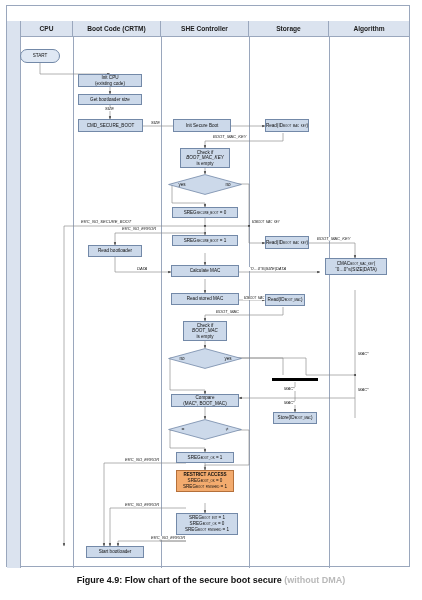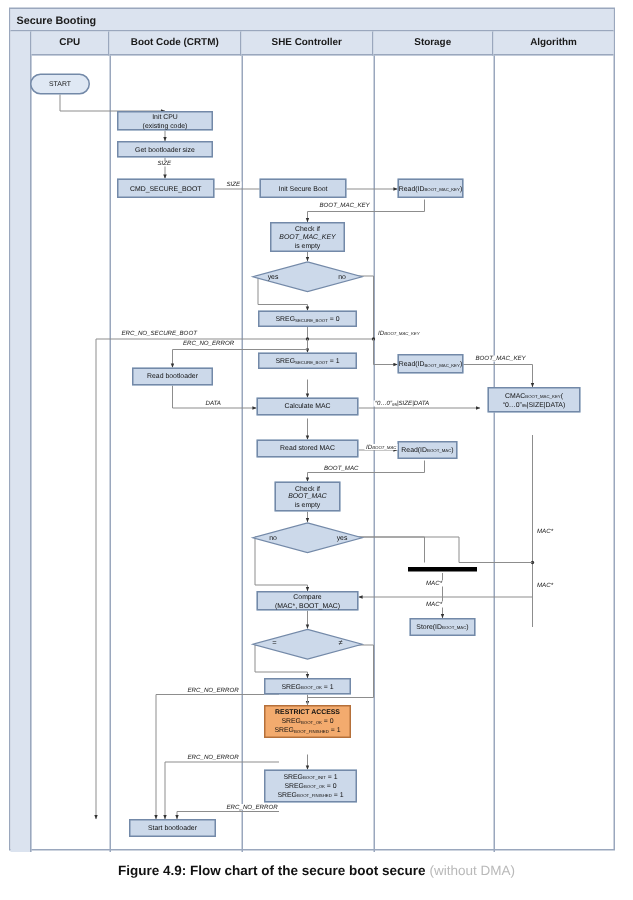--- a/index.html
+++ b/index.html
@@ -45,29 +45,28 @@
         color:#1a1a1a;background:#fff;padding:0 1px;white-space:nowrap;
         line-height:1;}
 
   .bar{position:absolute;background:#000;}
 
   svg.lines{position:absolute;left:0;top:0;width:422px;height:570px;
         overflow:visible;pointer-events:none;}
 
   .caption{position:absolute;left:0;top:575px;width:422px;text-align:center;
         font-size:9px;font-weight:bold;color:#111;}
-  .caption .faint{color:#b9b9b9;font-weight:normal;}
+  .caption .faint{color:#b9b9b9;font-weight:bold;}
 </style>
 </head>
 <body>
 
 <div id="root">
 
   <div class="frame">
-    <div class="title-bar">Secure Booting</div>
 
     <div class="lane-spacer"></div>
 
     <div class="hdr-row">
       <div class="hdr" style="left:14px;width:52px;">CPU</div>
       <div class="hdr" style="left:66px;width:88px;">Boot Code (CRTM)</div>
       <div class="hdr" style="left:154px;width:88px;">SHE Controller</div>
       <div class="hdr" style="left:242px;width:80px;">Storage</div>
       <div class="hdr" style="left:322px;width:80px;border-right:none;">Algorithm</div>
     </div>

